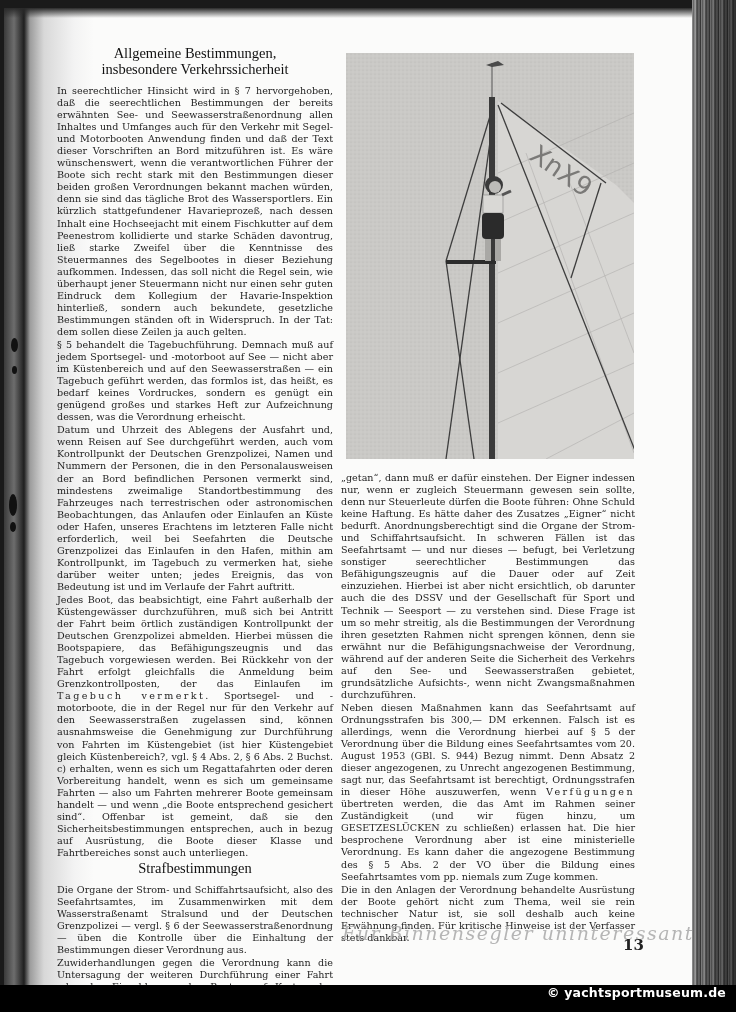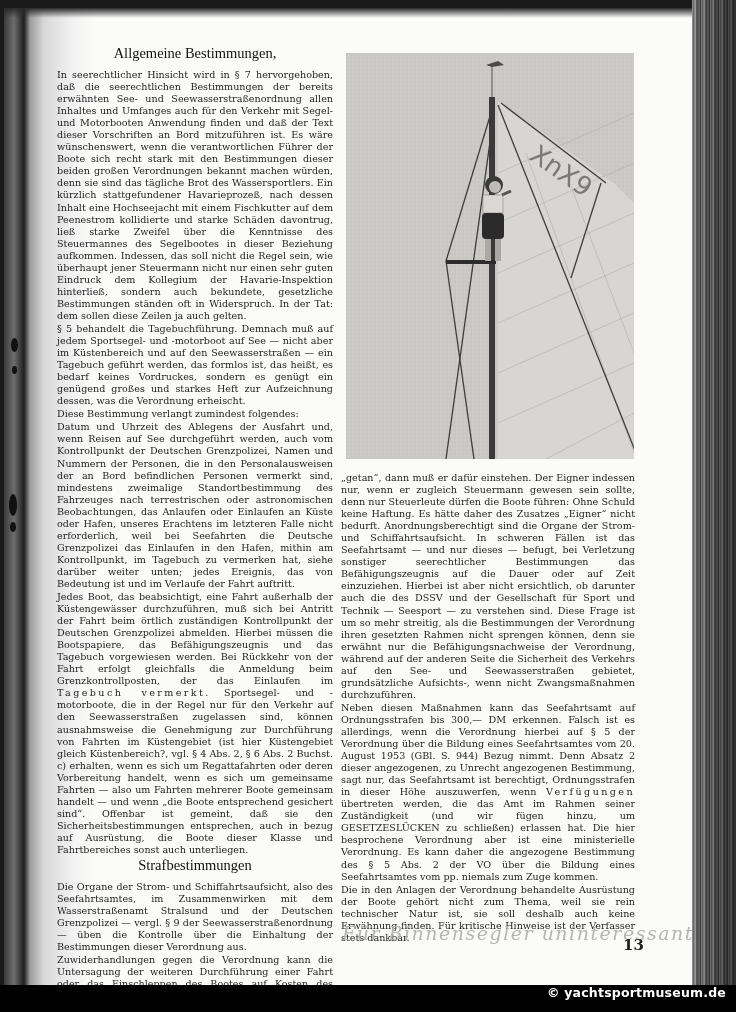--- a/index.html
+++ b/index.html
@@ -91,29 +91,29 @@
     <div class="binding-marks">
       <span style="width:7px;height:14px;margin-left:2px;"></span>
       <span style="width:5px;height:8px;margin-left:3px;margin-top:14px;"></span>
       <span style="width:8px;height:22px;margin-top:120px;"></span>
       <span style="width:6px;height:10px;margin-left:1px;"></span>
     </div>
 
     <div class="col-left" style="left:53px;top:37px;">
       <h2>
         <span>Allgemeine Bestimmungen,</span><br>
+        <span>insbesondere Verkehrssicherheit</span>
       </h2>
       <p>In seerechtlicher Hinsicht wird in § 7 hervorgehoben, daß die seerechtlichen Bestimmungen der bereits erwähnten See- und Seewasserstraßenordnung allen Inhaltes und Umfanges auch für den Verkehr mit Segel- und Motorbooten Anwendung finden und daß der Text dieser Vorschriften an Bord mitzuführen ist. Es wäre wünschenswert, wenn die verantwortlichen Führer der Boote sich recht stark mit den Bestimmungen dieser beiden großen Verordnungen bekannt machen würden, denn sie sind das tägliche Brot des Wassersportlers. Ein kürzlich stattgefundener Havarieprozeß, nach dessen Inhalt eine Hochseejacht mit einem Fischkutter auf dem Peenestrom kollidierte und starke Schäden davontrug, ließ starke Zweifel über die Kenntnisse des Steuermannes des Segelbootes in dieser Beziehung aufkommen. Indessen, das soll nicht die Regel sein, wie überhaupt jener Steuermann nicht nur einen sehr guten Eindruck dem Kollegium der Havarie-Inspektion hinterließ, sondern auch bekundete, gesetzliche Bestimmungen ständen oft in Widerspruch. In der Tat: dem sollen diese Zeilen ja auch gelten.</p>
       <p>§ 5 behandelt die Tagebuchführung. Demnach muß auf jedem Sportsegel- und -motorboot auf See — nicht aber im Küstenbereich und auf den Seewasserstraßen — ein Tagebuch geführt werden, das formlos ist, das heißt, es bedarf keines Vordruckes, sondern es genügt ein genügend großes und starkes Heft zur Aufzeichnung dessen, was die Verordnung erheischt.</p>
-      <p>Diese Bestimmung verlangt zumindest folgendes:</p>
       <p>Datum und Uhrzeit des Ablegens der Ausfahrt und, wenn Reisen auf See durchgeführt werden, auch vom Kontrollpunkt der Deutschen Grenzpolizei, Namen und Nummern der Personen, die in den Personalausweisen der an Bord befindlichen Personen vermerkt sind, mindestens zweimalige Standortbestimmung des Fahrzeuges nach terrestrischen oder astronomischen Beobachtungen, das Anlaufen oder Einlaufen an Küste oder Hafen, unseres Erachtens im letzteren Falle nicht erforderlich, weil bei Seefahrten die Deutsche Grenzpolizei das Einlaufen in den Hafen, mithin am Kontrollpunkt, im Tagebuch zu vermerken hat, siehe darüber weiter unten; jedes Ereignis, das von Bedeutung ist und im Verlaufe der Fahrt auftritt.</p>
       <p><span>Jedes Boot, das beabsichtigt, eine Fahrt außerhalb der Küstengewässer durchzuführen, muß sich bei Antritt der Fahrt beim örtlich zuständigen Kontrollpunkt der Deutschen Grenzpolizei abmelden. Hierbei müssen die Bootspapiere, das Befähigungszeugnis und das Tagebuch vorgewiesen werden. Bei Rückkehr von der Fahrt erfolgt gleichfalls die Anmeldung beim Grenzkontrollposten, der das Einlaufen im </span><span class="spaced">Tagebuch vermerkt</span><span>. Sportsegel- und -motorboote, die in der Regel nur für den Verkehr auf den Seewasserstraßen zugelassen sind, können ausnahmsweise die Genehmigung zur Durchführung von Fahrten im Küstengebiet (ist hier Küstengebiet gleich Küstenbereich?, vgl. § 4 Abs. 2, § 6 Abs. 2 Buchst. c) erhalten, wenn es sich um Regattafahrten oder deren Vorbereitung handelt, wenn es sich um gemeinsame Fahrten — also um Fahrten mehrerer Boote gemeinsam handelt — und wenn „die Boote entsprechend gesichert sind“. Offenbar ist gemeint, daß sie den Sicherheitsbestimmungen entsprechen, auch in bezug auf Ausrüstung, die Boote dieser Klasse und Fahrtbereiches sonst auch unterliegen.</span></p>
 
       <h2 class="sec2">Strafbestimmungen</h2>
-      <p>Die Organe der Strom- und Schiffahrtsaufsicht, also des Seefahrtsamtes, im Zusammenwirken mit dem Wasserstraßenamt Stralsund und der Deutschen Grenzpolizei — vergl. § 9 der Seewasserstraßenordnung — üben die Kontrolle über die Einhaltung der Bestimmungen dieser Verordnung aus.</p>
+      <p>Die Organe der Strom- und Schiffahrtsaufsicht, also des Seefahrtsamtes, im Zusammenwirken mit dem Wasserstraßenamt Stralsund und der Deutschen Grenzpolizei — vergl. § 6 der Seewasserstraßenordnung — üben die Kontrolle über die Einhaltung der Bestimmungen dieser Verordnung aus.</p>
       <p>Zuwiderhandlungen gegen die Verordnung kann die Untersagung der weiteren Durchführung einer Fahrt oder das Einschleppen des Bootes auf Kosten des Eigners oder des Steuermannes zur Folge haben. Auch diese Bestimmung ist widerspruchsvoll. Hat der Steuermann etwas</p>
     </div>
 
     <div class="photo" style="left:342px;top:45px;">
       <svg width="288" height="406" viewBox="0 0 288 406">
         <defs>
           <pattern id="grain" width="4" height="4" patternUnits="userSpaceOnUse">
             <rect width="4" height="4" fill="#cac9c6"></rect>
             <circle cx="1" cy="1" r="0.6" fill="#b9b8b5"></circle>
             <circle cx="3" cy="3" r="0.5" fill="#d6d5d2"></circle>

